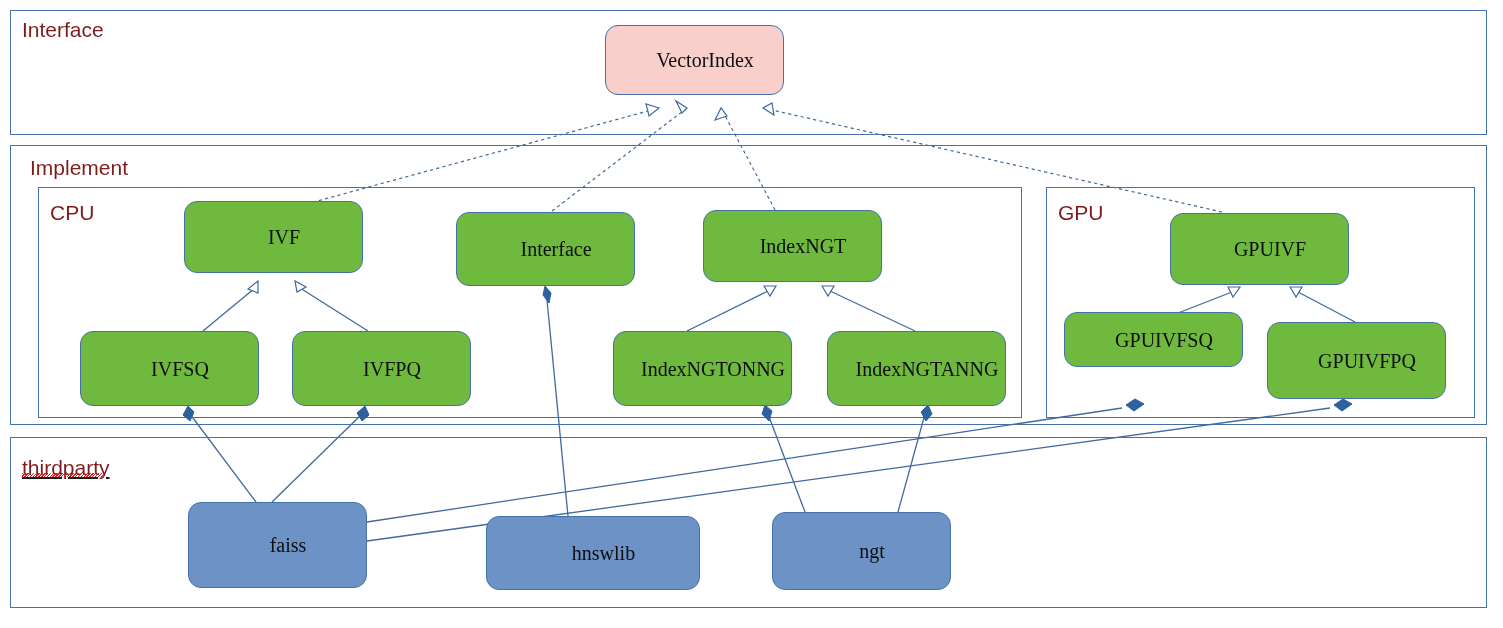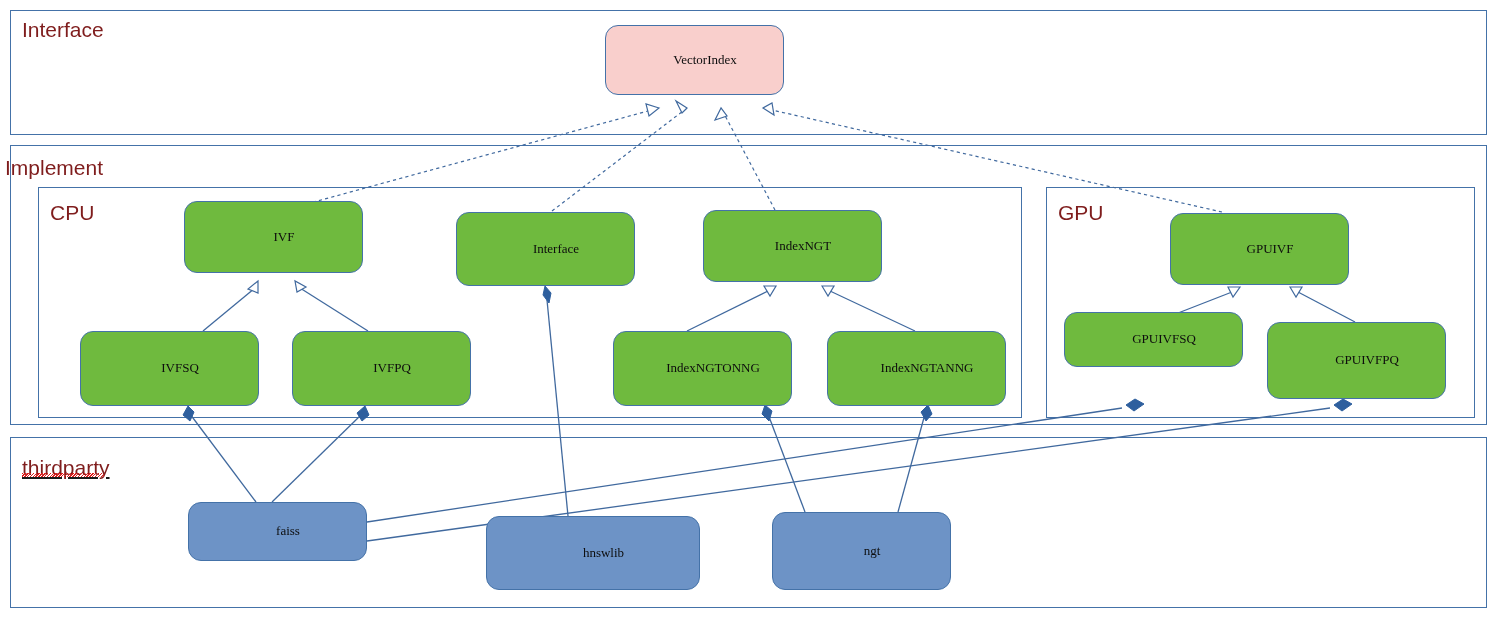--- a/index.html
+++ b/index.html
@@ -38,21 +38,21 @@
 
   .node{
     position:absolute;
     box-sizing:border-box;
     border:1px solid #4472a8;
     border-radius:13px;
     display:flex;
     align-items:center;
     justify-content:center;
     font-family:"Liberation Serif", serif;
-    font-size:13px;
+    font-size:20px;
     color:#0d0d0d;
     text-align:right;
     line-height:1.1;
     padding-left:21px;
   }
   .node-interface{ background:#f9cfcc; }
   .node-impl{ background:#6fba3e; }
   .node-thirdparty{ background:#6d93c6; }
 
   svg.edges{position:absolute;left:0;top:0;width:1503px;height:628px;pointer-events:none;}
@@ -63,21 +63,21 @@
 </style>
 </head>
 <body>
 
 <div id="canvas">
 
   <div class="container-box" style="left:10px;top:10px;width:1477px;height:125px;"></div>
   <div class="container-label" style="left:22px;top:18px;">Interface</div>
 
   <div class="container-box" style="left:10px;top:145px;width:1477px;height:280px;"></div>
-  <div class="container-label" style="left:5px;top:156px;text-align:center;">Implement</div>
+  <div class="container-label" style="left:30px;top:156px;text-align:center;">Implement</div>
 
   <div class="container-box" style="left:38px;top:187px;width:984px;height:231px;"></div>
   <div class="container-label" style="left:50px;top:201px;">CPU</div>
 
   <div class="container-box" style="left:1046px;top:187px;width:429px;height:231px;"></div>
   <div class="container-label" style="left:1058px;top:201px;">GPU</div>
 
   <div class="container-box" style="left:10px;top:437px;width:1477px;height:171px;"></div>
   <div class="container-label label-misspelled" style="left:22px;top:456px;">thirdparty</div>
   <div class="squiggle" style="left:22px;top:473px;width:82px;"></div>
@@ -185,19 +185,19 @@
   <div class="node node-impl" style="left:292px;top:331px;width:179px;height:75px;">IVFPQ</div>
 
   <div class="node node-impl" style="left:613px;top:331px;width:179px;height:75px;">IndexNGTONNG</div>
 
   <div class="node node-impl" style="left:827px;top:331px;width:179px;height:75px;">IndexNGTANNG</div>
 
   <div class="node node-impl" style="left:1064px;top:312px;width:179px;height:55px;">GPUIVFSQ</div>
 
   <div class="node node-impl" style="left:1267px;top:322px;width:179px;height:77px;">GPUIVFPQ</div>
 
-  <div class="node node-thirdparty" style="left:188px;top:502px;width:179px;height:59px;">faiss</div>
+  <div class="node node-thirdparty" style="left:188px;top:502px;width:179px;height:86px;">faiss</div>
 
   <div class="node node-thirdparty" style="left:486px;top:516px;width:214px;height:74px;">hnswlib</div>
 
   <div class="node node-thirdparty" style="left:772px;top:512px;width:179px;height:78px;">ngt</div>
 
 </div>
 
 </body></html>

